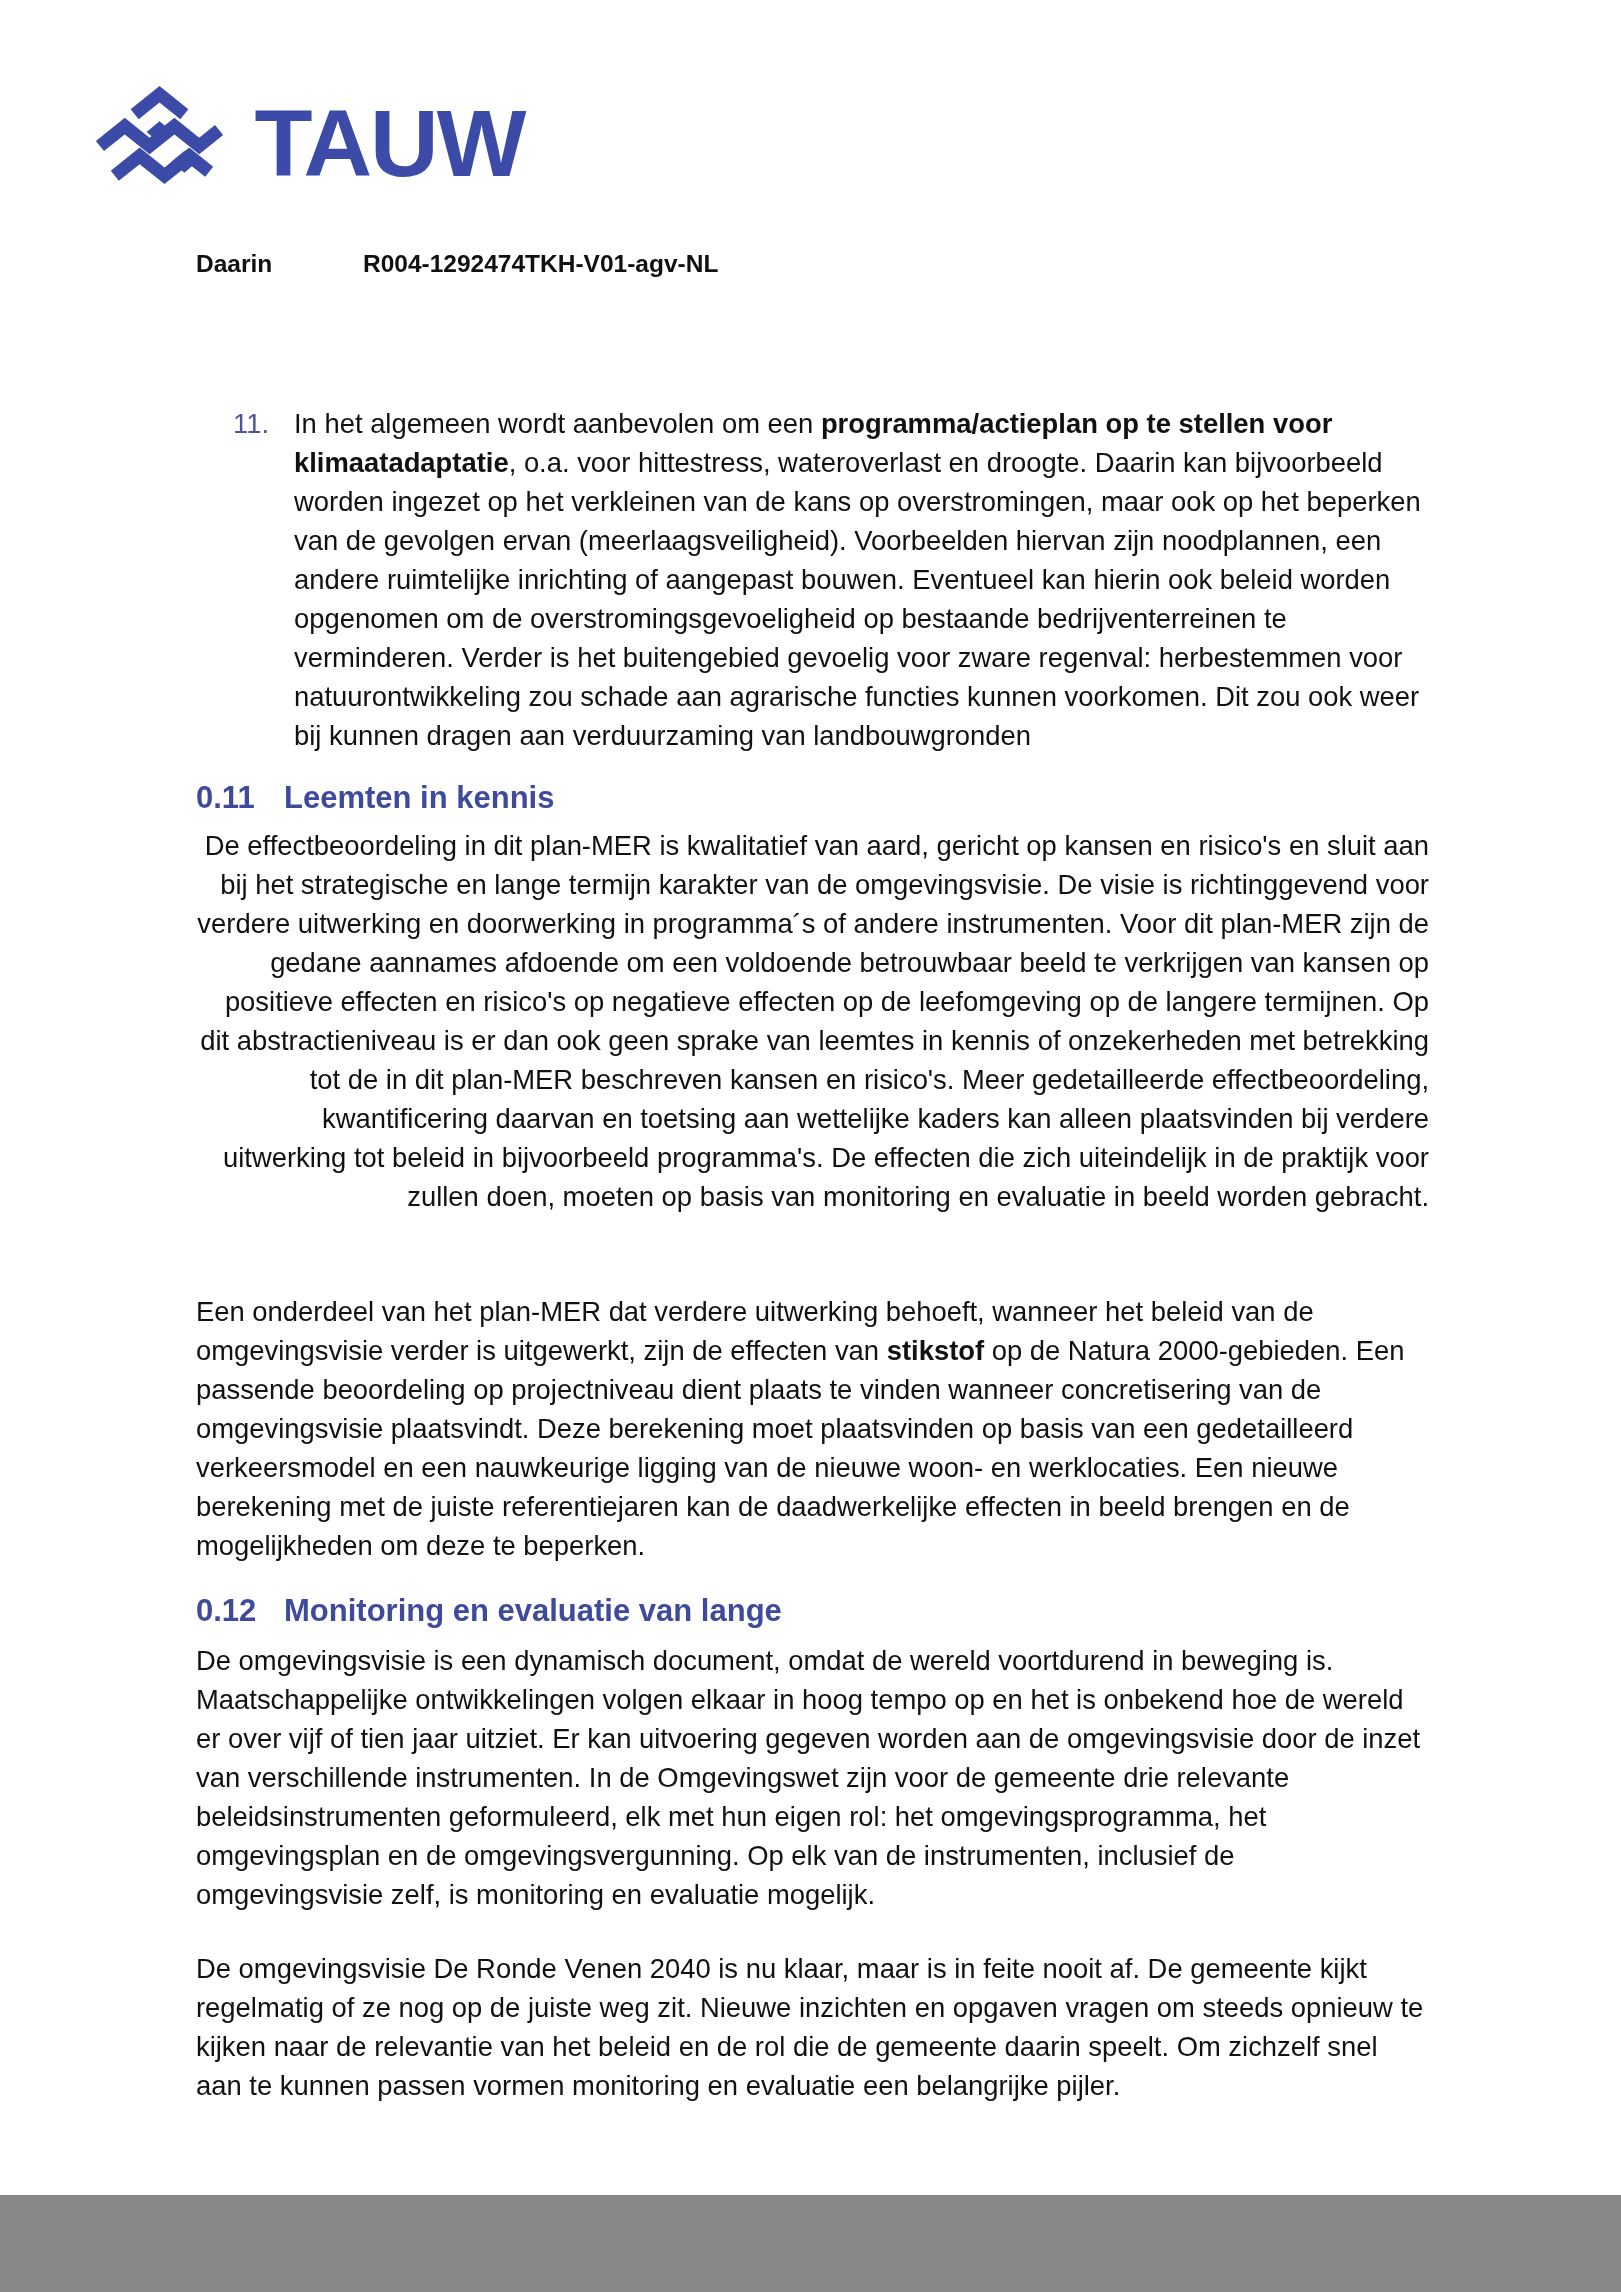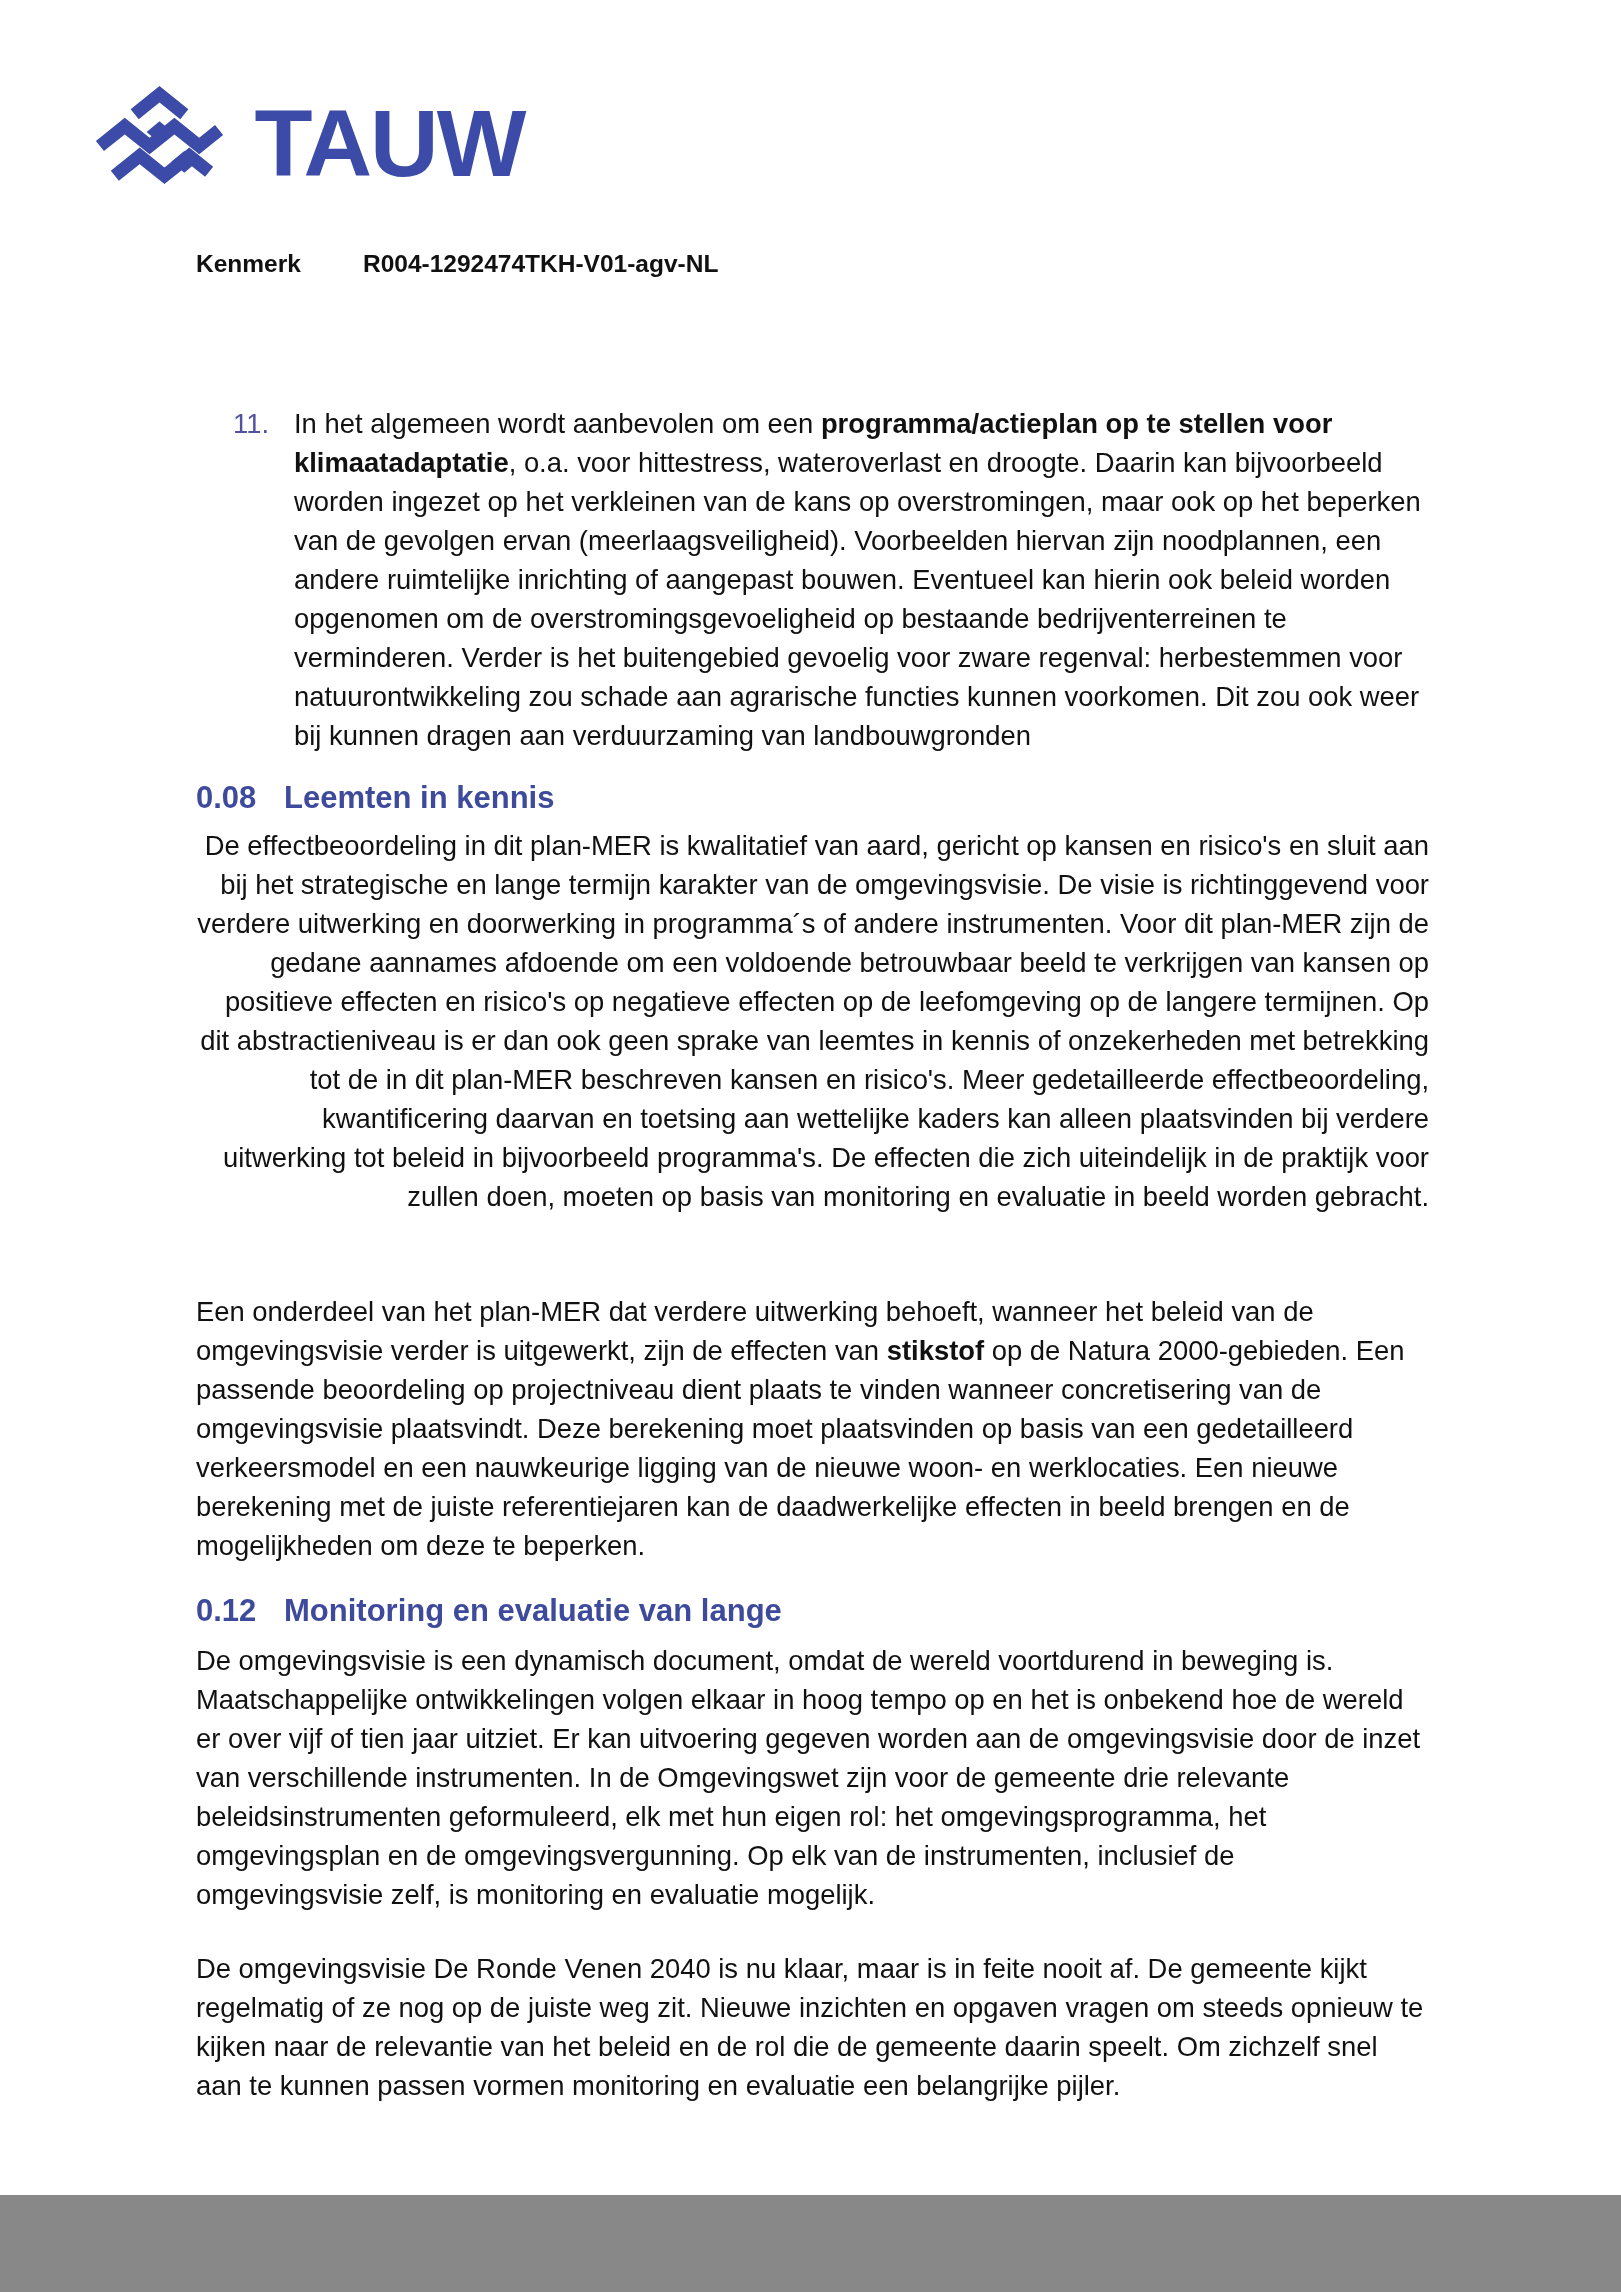--- a/index.html
+++ b/index.html
@@ -82,30 +82,30 @@
       <path d="M 45 30 L 70 10 L 95 30"></path>
       <path d="M 10 62 L 35 42 L 60 62 L 85 42 L 110 62 L 130 46"></path>
       <path d="M 25 92 L 50 72 L 75 92 L 100 72 L 120 88"></path>
       <path d="M 70 37 L 83 48 L 70 59 L 57 48 Z" fill="#3C4BA8" stroke="none"></path>
       <path d="M 95 67 L 108 78 L 95 89 L 82 78 Z" fill="#3C4BA8" stroke="none"></path>
     </svg>
     <div class="wordmark">TAUW</div>
   </div>
 
   <div class="meta-row">
-    <span class="meta-label">Kenmerk</span><span class="meta-value">R004-1292474TKH-V01-agv-NL</span>
+    <span class="meta-label">Daarin</span><span class="meta-value">R004-1292474TKH-V01-agv-NL</span>
   </div>
 
   <div class="list-item">
     <span class="list-num">11.</span>
     <span><span>In het algemeen wordt aanbevolen om een </span><b>programma/actieplan op te stellen voor klimaatadaptatie</b><span>, o.a. voor hittestress, wateroverlast en droogte. Daarin kan bijvoorbeeld worden ingezet op het verkleinen van de kans op overstromingen, maar ook op het beperken van de gevolgen ervan (meerlaagsveiligheid). Voorbeelden hiervan zijn noodplannen, een andere ruimtelijke inrichting of aangepast bouwen. Eventueel kan hierin ook beleid worden opgenomen om de overstromingsgevoeligheid op bestaande bedrijventerreinen te verminderen. Verder is het buitengebied gevoelig voor zware regenval: herbestemmen voor natuurontwikkeling zou schade aan agrarische functies kunnen voorkomen. Dit zou ook weer bij kunnen dragen aan verduurzaming van landbouwgronden</span></span>
   </div>
 
   <div class="section-heading" id="h-011">
-    <span class="h-num">0.08</span><span>Leemten in kennis</span>
+    <span class="h-num">0.11</span><span>Leemten in kennis</span>
   </div>
   <div class="para" id="p-011-1"><span>De effectbeoordeling in dit plan-MER is kwalitatief van aard, gericht op kansen en risico's en sluit aan bij het strategische en lange termijn karakter van de omgevingsvisie. De visie is richtinggevend voor verdere uitwerking en doorwerking in programma´s of andere instrumenten. Voor dit plan-MER zijn de gedane aannames afdoende om een voldoende betrouwbaar beeld te verkrijgen van kansen op positieve effecten en risico's op negatieve effecten op de leefomgeving op de langere termijnen. Op dit abstractieniveau is er dan ook geen sprake van leemtes in kennis of onzekerheden met betrekking tot de in dit plan-MER beschreven kansen en risico's. Meer gedetailleerde effectbeoordeling, kwantificering daarvan en toetsing aan wettelijke kaders kan alleen plaatsvinden bij verdere uitwerking tot beleid in bijvoorbeeld programma's. De effecten die zich uiteindelijk in de praktijk voor zullen doen, moeten op basis van monitoring en evaluatie in beeld worden gebracht.</span></div>
   <div class="para" id="p-011-2"><span>Een onderdeel van het plan-MER dat verdere uitwerking behoeft, wanneer het beleid van de omgevingsvisie verder is uitgewerkt, zijn de effecten van </span><b>stikstof</b><span> op de Natura 2000-gebieden. Een passende beoordeling op projectniveau dient plaats te vinden wanneer concretisering van de omgevingsvisie plaatsvindt. Deze berekening moet plaatsvinden op basis van een gedetailleerd verkeersmodel en een nauwkeurige ligging van de nieuwe woon- en werklocaties. Een nieuwe berekening met de juiste referentiejaren kan de daadwerkelijke effecten in beeld brengen en de mogelijkheden om deze te beperken.</span></div>
 
   <div class="section-heading" id="h-012">
     <span class="h-num">0.12</span><span>Monitoring en evaluatie van lange</span>
   </div>
   <div class="para" id="p-012-1"><span>De omgevingsvisie is een dynamisch document, omdat de wereld voortdurend in beweging is. Maatschappelijke ontwikkelingen volgen elkaar in hoog tempo op en het is onbekend hoe de wereld er over vijf of tien jaar uitziet. Er kan uitvoering gegeven worden aan de omgevingsvisie door de inzet van verschillende instrumenten. In de Omgevingswet zijn voor de gemeente drie relevante beleidsinstrumenten geformuleerd, elk met hun eigen rol: het omgevingsprogramma, het omgevingsplan en de omgevingsvergunning. Op elk van de instrumenten, inclusief de omgevingsvisie zelf, is monitoring en evaluatie mogelijk.</span></div>
   <div class="para" id="p-012-2"><span>De omgevingsvisie De Ronde Venen 2040 is nu klaar, maar is in feite nooit af. De gemeente kijkt regelmatig of ze nog op de juiste weg zit. Nieuwe inzichten en opgaven vragen om steeds opnieuw te kijken naar de relevantie van het beleid en de rol die de gemeente daarin speelt. Om zichzelf snel aan te kunnen passen vormen monitoring en evaluatie een belangrijke pijler.</span></div>
 

